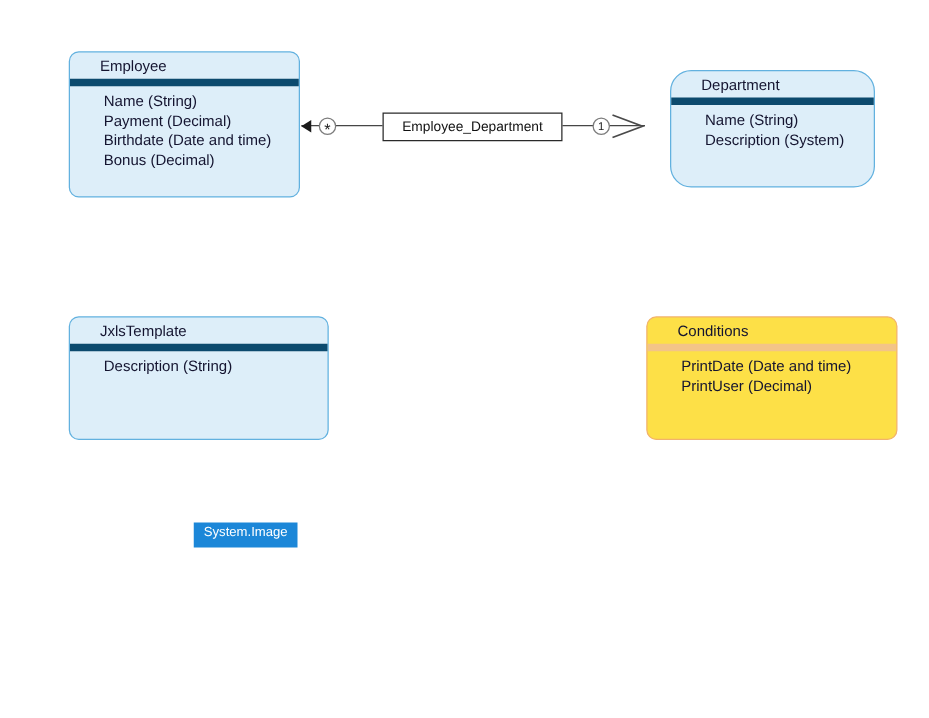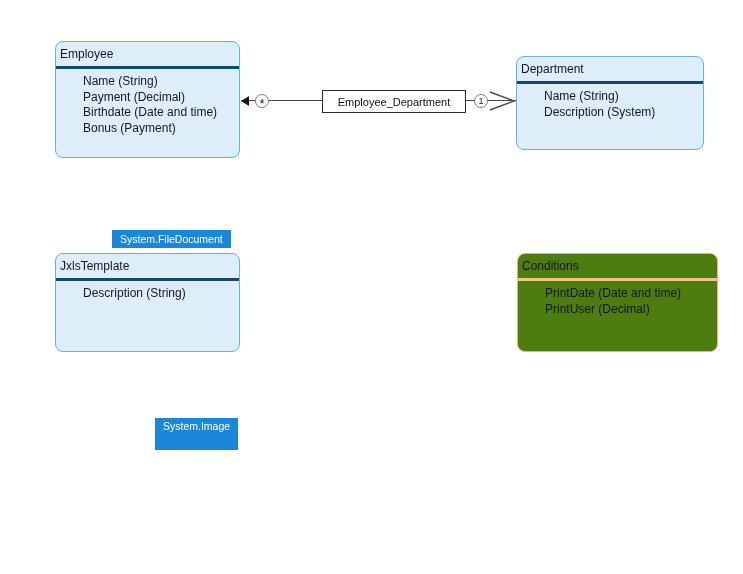--- a/index.html
+++ b/index.html
@@ -2,45 +2,45 @@
 <html><head>
 <meta charset="utf-8">
 <style>
   html,body{margin:0;padding:0;background:#ffffff;}
   body{font-family:"Liberation Sans","DejaVu Sans",sans-serif;}
   #canvas{position:relative;width:743px;height:574px;background:#ffffff;overflow:hidden;}
 
   
   .entity{position:absolute;box-sizing:border-box;border-radius:8px;background:#ddeef9;
           border:1px solid #62b1df;color:#141430;}
-  .entity.orange{background:#4d7c0f;border-color:#f2b26b;}
+  .entity.orange{background:#fde047;border-color:#f2b26b;}
   .entity.selected{border:2px solid #fbab1d;border-radius:9px;}
   .entity-header{box-sizing:border-box;height:27px;display:flex;align-items:center;
-          padding:0 4px;font-size:12px;border-bottom:3px solid #0c4a6e;white-space:nowrap;}
+          padding:0 24px;font-size:12px;border-bottom:6px solid #0c4a6e;white-space:nowrap;}
   .entity.orange .entity-header{border-bottom-color:#f3c488;}
   .entity.selected .entity-header{border-bottom-color:#fbab1d;}
   .entity-body{padding:5px 12px 0 27px;font-size:12px;line-height:15.5px;white-space:nowrap;}
 
   
   .badge{position:absolute;box-sizing:border-box;height:18px;line-height:18px;
          background:#1c87d8;color:#ffffff;font-size:10.5px;padding:0 8px;white-space:nowrap;}
 
   
   .assoc-line{position:absolute;height:0;border-top:1px solid #464646;}
   .assoc-arrowhead{position:absolute;width:0;height:0;
          border-top:5px solid transparent;border-bottom:5px solid transparent;
          border-right:8px solid #1a1a1a;}
   .mult-circle{position:absolute;box-sizing:border-box;width:14px;height:14px;border-radius:50%;
          background:#ffffff;border:1px solid #7c7c7c;color:#1a1a1a;
          display:flex;align-items:center;justify-content:center;}
   .mult-circle.many{font-size:13px;padding-top:4px;line-height:1;}
   .mult-circle.one{font-size:9px;line-height:1;}
   .assoc-label{position:absolute;box-sizing:border-box;height:23px;background:#ffffff;
          border:1px solid #2a2a2a;display:flex;align-items:center;justify-content:center;
-         font-size:11px;color:#111111;white-space:nowrap;margin-left:16px;}
+         font-size:11px;color:#111111;white-space:nowrap;}
   .assoc-chevron{position:absolute;}
 </style>
 </head>
 <body>
 
 <div id="canvas">
 
   <div class="assoc-line" style="left:241px;top:100px;width:275px;"></div>
   <div class="assoc-arrowhead" style="left:241px;top:96px;"></div>
   <div class="mult-circle many" style="left:255px;top:94px;">*</div>
@@ -49,45 +49,44 @@
   <svg class="assoc-chevron" style="left:489px;top:91px;" width="27" height="20" viewBox="0 0 27 20">
     <polyline points="1,1 25,10 1,19" fill="none" stroke="#4a4a4a" stroke-width="1.4"></polyline>
   </svg>
 
   <div class="entity" style="left:55px;top:41px;width:185px;height:117px;">
     <div class="entity-header">Employee</div>
     <div class="entity-body">
       <div class="attr">Name (String)</div>
       <div class="attr">Payment (Decimal)</div>
       <div class="attr">Birthdate (Date and time)</div>
-      <div class="attr">Bonus (Payment)</div>
+      <div class="attr">Bonus (Decimal)</div>
     </div>
   </div>
 
-  <div class="entity" style="left:516px;top:56px;width:188px;height:94px;">
+  <div class="entity" style="left:536px;top:56px;width:164px;height:94px;border-radius:17px;">
     <div class="entity-header">Department</div>
     <div class="entity-body">
       <div class="attr">Name (String)</div>
       <div class="attr">Description (System)</div>
     </div>
   </div>
 
-  <div class="badge" style="left:112px;top:230px;">System.FileDocument</div>
 
-  <div class="entity" style="left:55px;top:253px;width:185px;height:99px;">
+  <div class="entity" style="left:55px;top:253px;width:208px;height:99px;">
     <div class="entity-header">JxlsTemplate</div>
     <div class="entity-body">
       <div class="attr">Description (String)</div>
     </div>
   </div>
 
   <div class="entity orange" style="left:517px;top:253px;width:201px;height:99px;">
     <div class="entity-header">Conditions</div>
     <div class="entity-body">
       <div class="attr">PrintDate (Date and time)</div>
       <div class="attr">PrintUser (Decimal)</div>
     </div>
   </div>
 
-  <div class="badge" style="left:155px;top:418px;height:32px;line-height:17px;">System.Image</div>
+  <div class="badge" style="left:155px;top:418px;height:20px;line-height:17px;">System.Image</div>
 
 
 </div>
 
 </body></html>

